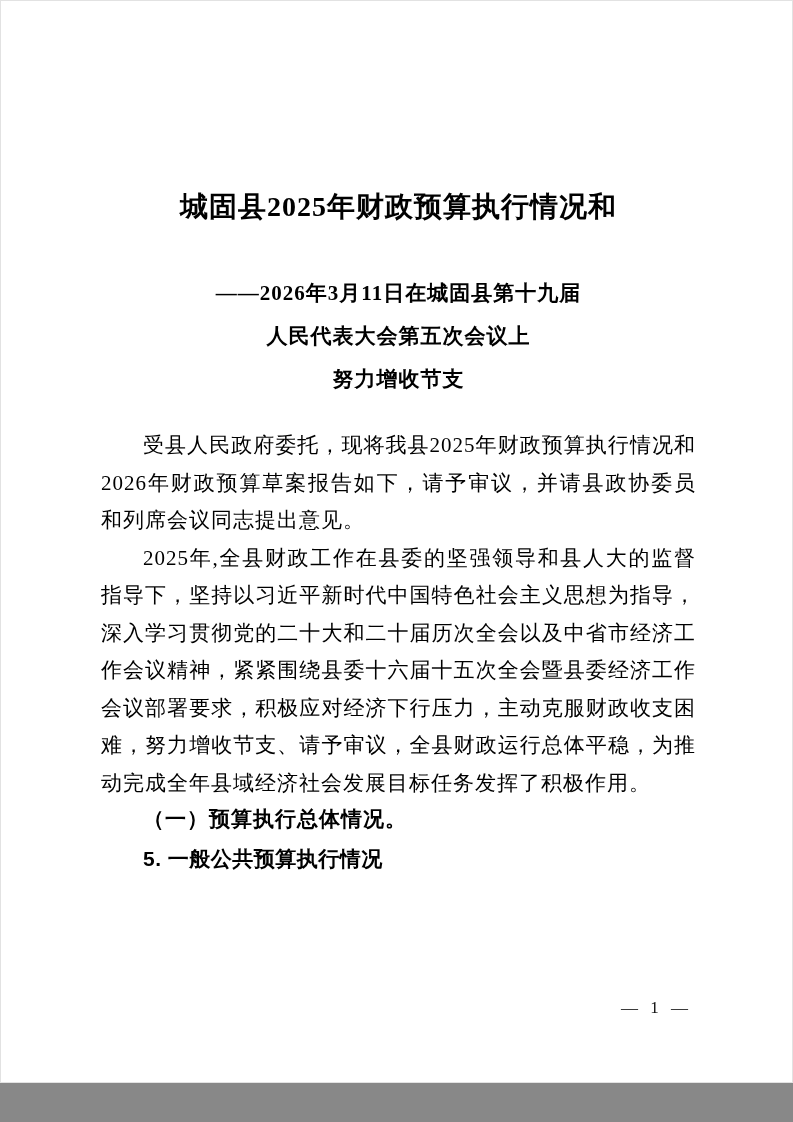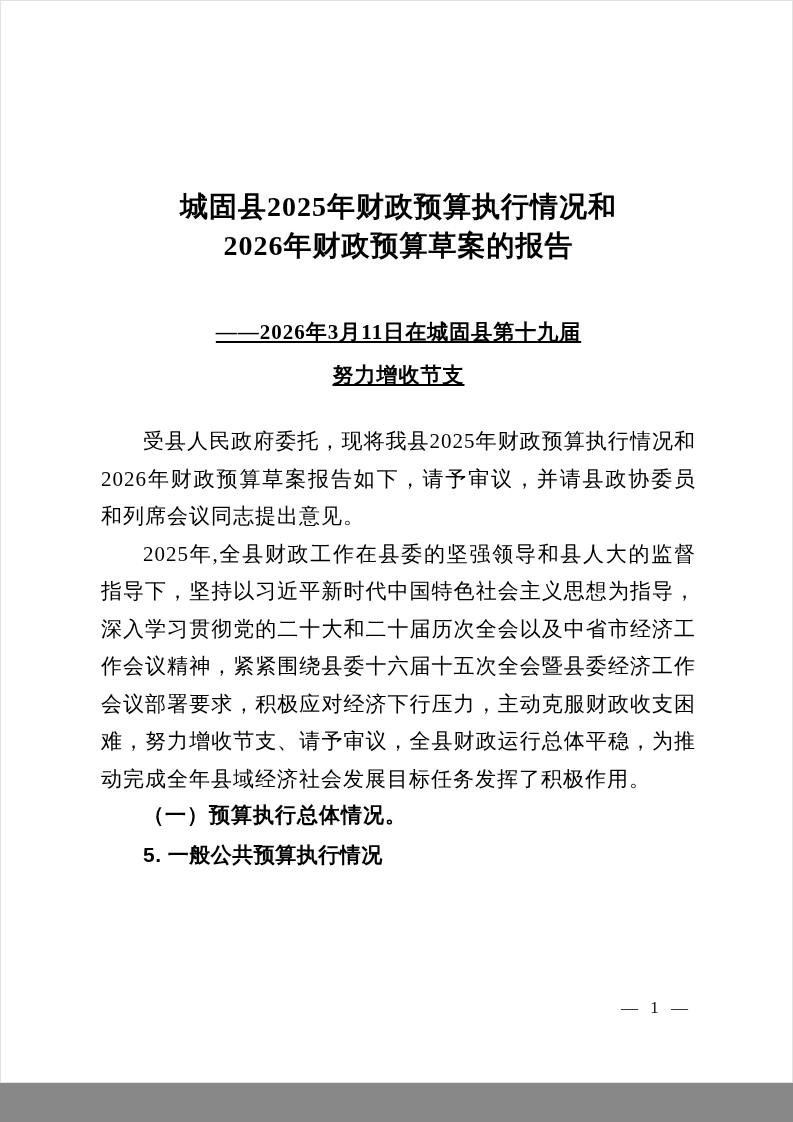--- a/index.html
+++ b/index.html
@@ -29,21 +29,20 @@
     line-height: 39px;
     letter-spacing: 1px;
   }
   .doc-subtitle {
     margin-top: 46px;
     text-align: center;
     font-size: 21px;
     font-weight: bold;
     line-height: 43px;
     letter-spacing: 1px;
-    text-decoration: underline;
   }
   .doc-body {
     margin-top: 26px;
     font-size: 21px;
     line-height: 37.5px;
     letter-spacing: 1px;
     text-align: justify;
   }
   .doc-body p,
   .doc-body h2,
@@ -83,25 +82,25 @@
   }
 </style>
 </head>
 <body>
 
 <div class="page">
   <div class="content">
 
     <h1 class="doc-title">
       <div>城固县2025年财政预算执行情况和</div>
-      <div>2026年财政预算草案的报告</div>
     </h1>
 
     <div class="doc-subtitle">
       <div>——2026年3月11日在城固县第十九届</div>
+      <div>人民代表大会第五次会议上</div>
       <div>努力增收节支</div>
     </div>
 
     <div class="doc-body">
       <p class="para">受县人民政府委托，现将我县2025年财政预算执行情况和2026年财政预算草案报告如下，请予审议，并请县政协委员和列席会议同志提出意见。</p>
       <p class="para">2025年,全县财政工作在县委的坚强领导和县人大的监督指导下，坚持以习近平新时代中国特色社会主义思想为指导，深入学习贯彻党的二十大和二十届历次全会以及中省市经济工作会议精神，紧紧围绕县委十六届十五次全会暨县委经济工作会议部署要求，积极应对经济下行压力，主动克服财政收支困难，努力增收节支、请予审议，全县财政运行总体平稳，为推动完成全年县域经济社会发展目标任务发挥了积极作用。</p>
       <h3 class="heading-2">（一）预算执行总体情况。</h3>
       <h4 class="heading-3">5. 一般公共预算执行情况</h4>
     </div>
 

